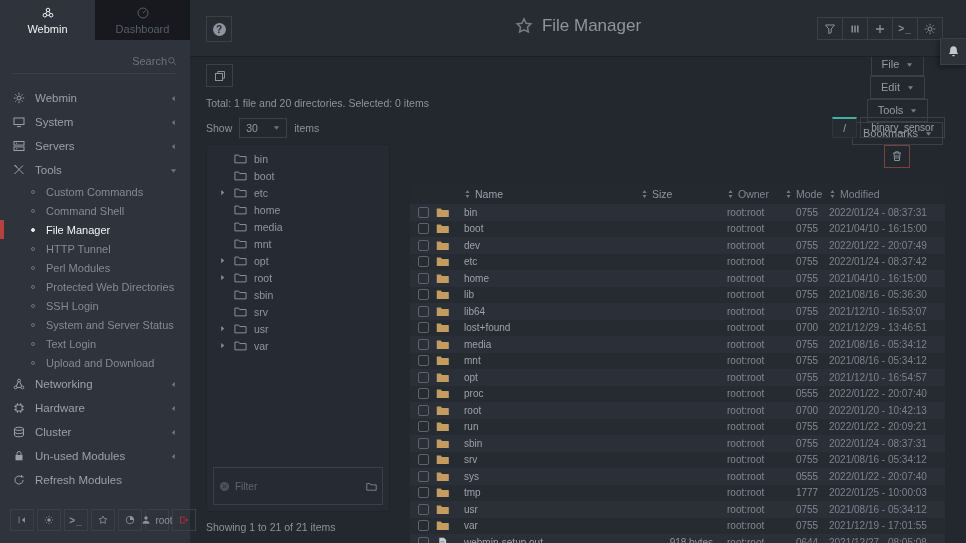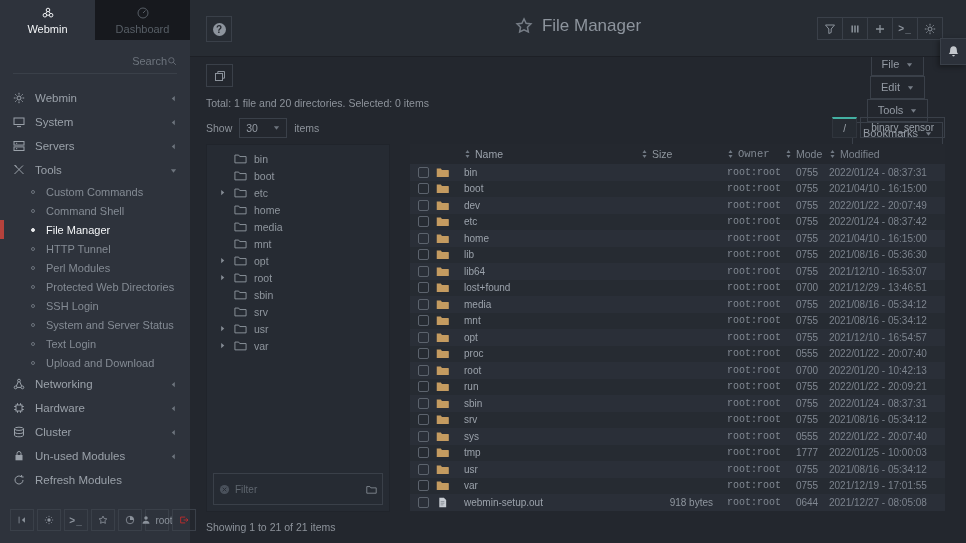--- a/index.html
+++ b/index.html
@@ -89,39 +89,39 @@
 
   .fm-body { display:flex; margin:6px 21px 0 16px; gap:20px; height:368px; }
   .tree-panel { width:184px; flex:none; background:#262b33; border:1px solid #20242b;
                 display:flex; flex-direction:column; }
   .tree-list { flex:1; padding-top:5px; overflow:hidden; }
   .tree-item { height:17px; display:flex; align-items:center; padding-left:11px; gap:7px;
                font-size:10.5px; color:#8f969e; cursor:pointer; }
   .tree-item .caret { width:9px; color:#858c95; display:inline-flex; }
   .tree-item .ic.folder { color:#8f969e; }
   .tree-item .ic.folder svg { width:13px; height:11px; }
-  .tree-filter { flex:none; margin:5px 6px 6px; height:32px; border:1px solid #3a4049;
+  .tree-filter { flex:none; margin:5px 6px 6px; height:38px; border:1px solid #3a4049;
                  display:flex; align-items:center; padding:0 5px; gap:5px; color:#4a515b; }
   .tree-filter .ic svg { width:11px; height:11px; }
   .filter-input { flex:1; background:transparent; border:none; outline:none; min-width:0;
                   color:#9aa1a9; font-size:10px; font-family:inherit; }
   .filter-input::placeholder { color:#5f666f; }
   .tree-filter .end { color:#8f969e; }
 
   .file-table { flex:1; display:flex; flex-direction:column; font-size:10px; min-width:0; }
-  .thead { height:20px; flex:none; display:flex; align-items:center; background:#24282f; color:#959ca5; font-size:10.5px; }
+  .thead { height:20px; flex:none; display:flex; align-items:center; background:#24282f; color:#959ca5; font-size:10.5px;margin-top:40px; }
   .hc { display:flex; align-items:center; gap:4px; cursor:pointer; }
   .trow { height:16.5px; flex:none; display:flex; align-items:center; cursor:pointer; }
   .trow.odd { background:#2a2f38; }
   .trow.even { background:#262b32; }
   .c-check { width:26px; flex:none; display:flex; justify-content:center; }
   .c-icon { width:28px; flex:none; display:flex; }
   .c-name { flex:1; min-width:0; color:#9ba2ab; overflow:hidden; white-space:nowrap; }
   .c-size { width:88px; flex:none; text-align:right; padding-right:14px; color:#8f969e; }
-  .c-owner { width:58px; flex:none; color:#818892;font-family:Liberation Mono, monospace; }
+  .c-owner { width:58px; flex:none; color:#818892; }
   .c-mode { width:44px; flex:none; color:#818892;text-align:center; }
   .c-modified { width:116px; flex:none; color:#7c838d; }
   .thead .c-size { text-align:left; padding-right:0; padding-left:2px; }
   .cb { width:11px; height:11px; border:1px solid #5c636d; border-radius:2px; display:inline-block; }
   .c-icon .ic svg { width:13px; height:11px; }
   .sort { display:inline-flex; }
   .sort svg { width:7px; height:10px; }
   .fm-footer { margin:9px 16px; font-size:10.5px; color:#8d939b; }
 </style>
 </head>

